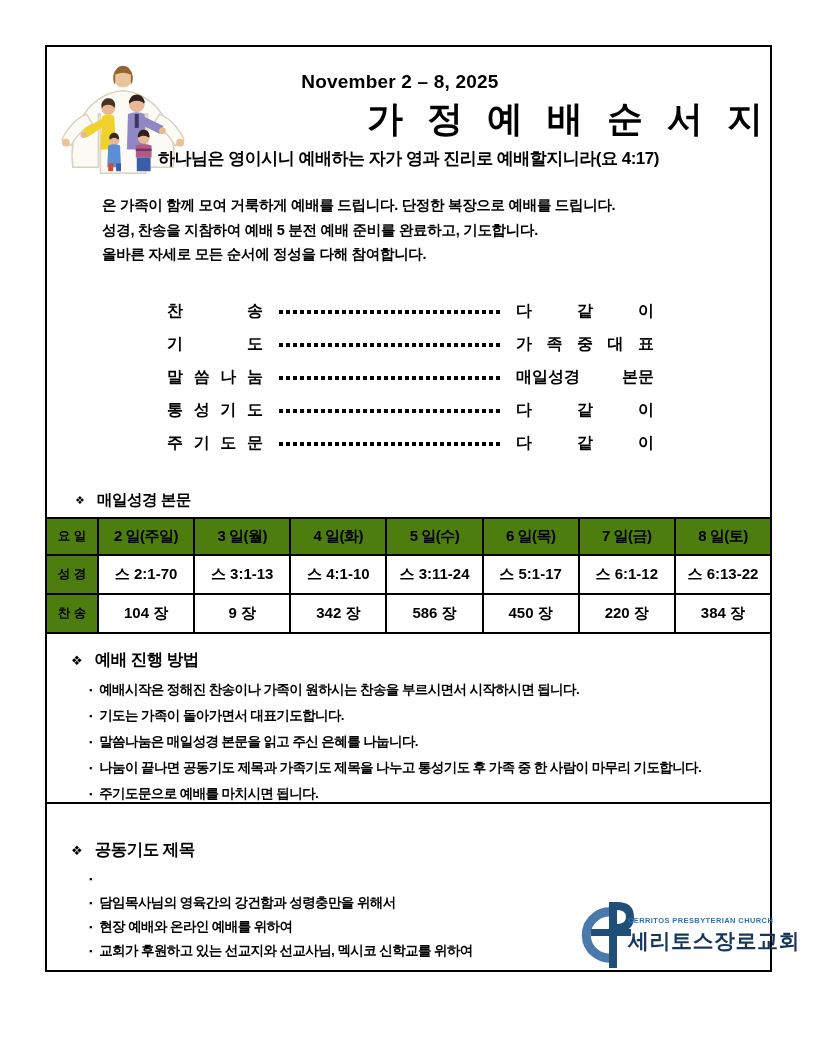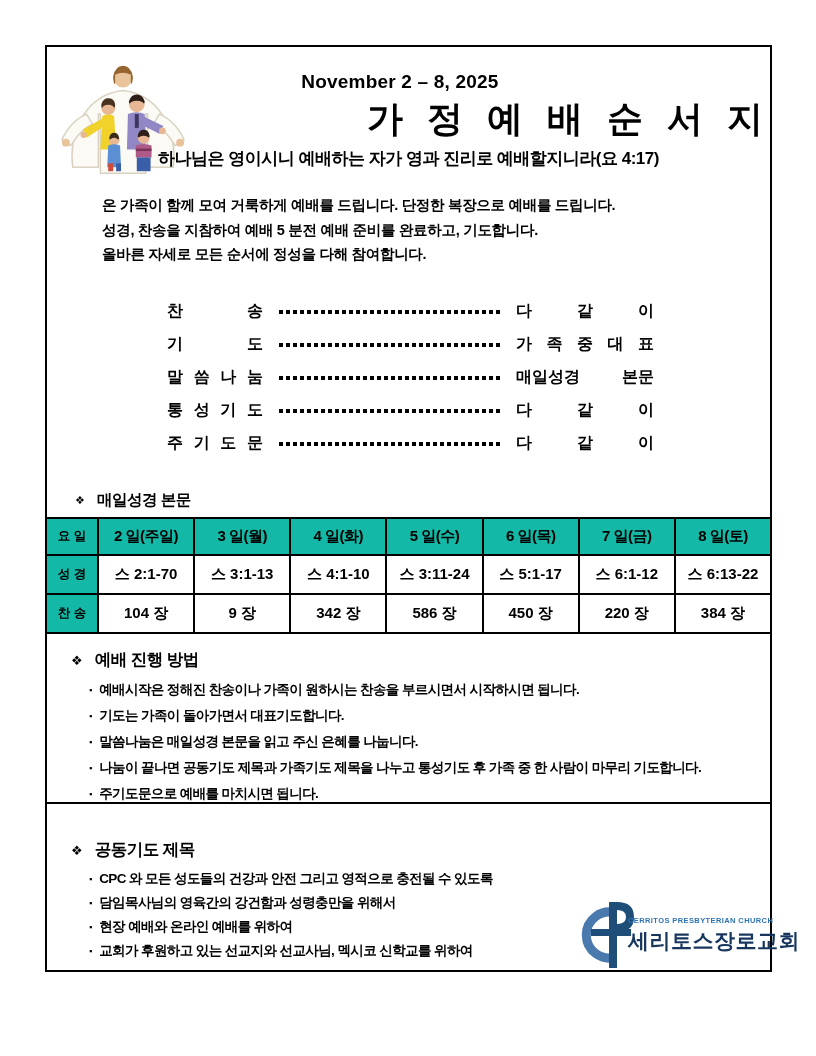--- a/index.html
+++ b/index.html
@@ -66,21 +66,21 @@
   .scripture-table {
     left: -2px; top: 470px; width: 727px;
     border-collapse: collapse; table-layout: fixed;
   }
   .scripture-table th, .scripture-table td {
     border: 2px solid #000; text-align: center; padding: 0;
   }
   .scripture-table col.c-label { width: 52px; }
   .scripture-table tr.hdr { height: 37px; }
   .scripture-table tr.data { height: 39px; }
-  .cell-gray { background: #14b8a6; }
+  .cell-gray { background: #4d7c0f; }
   .cell-corner { font-size: 12.5px; font-weight: 800; }
   .cell-day { font-size: 15px; font-weight: 800; letter-spacing: -0.5px; }
   .cell-rowlabel { font-size: 12.5px; font-weight: 800; }
   .cell-value { font-size: 15px; font-weight: 700; background: #fff; }
 
   
   .bullet-list { }
   .bullet-item { display: flex; align-items: flex-start; }
   .bullet-item .sq { font-size: 9px; line-height: 26px; margin-right: 7px; }
   .bullet-item .txt { font-size: 13.5px; font-weight: 700; line-height: 26px; letter-spacing: -0.6px; white-space: nowrap; }
@@ -257,21 +257,20 @@
 
     <div class="abs divider"></div>
 
     <div class="abs section-head head-prayer">
       <span class="diamond">❖</span>
       <span class="title">공동기도 제목</span>
     </div>
     <div class="abs bullet-list list-prayer">
       <div class="bullet-item">
         <span class="sq">▪</span>
-        <span class="txt">CPC 와 모든 성도들의 건강과 안전 그리고 영적으로 충전될 수 있도록</span>
       </div>
       <div class="bullet-item">
         <span class="sq">▪</span>
         <span class="txt">담임목사님의 영육간의 강건함과 성령충만을 위해서</span>
       </div>
       <div class="bullet-item">
         <span class="sq">▪</span>
         <span class="txt">현장 예배와 온라인 예배를 위하여</span>
       </div>
       <div class="bullet-item">

